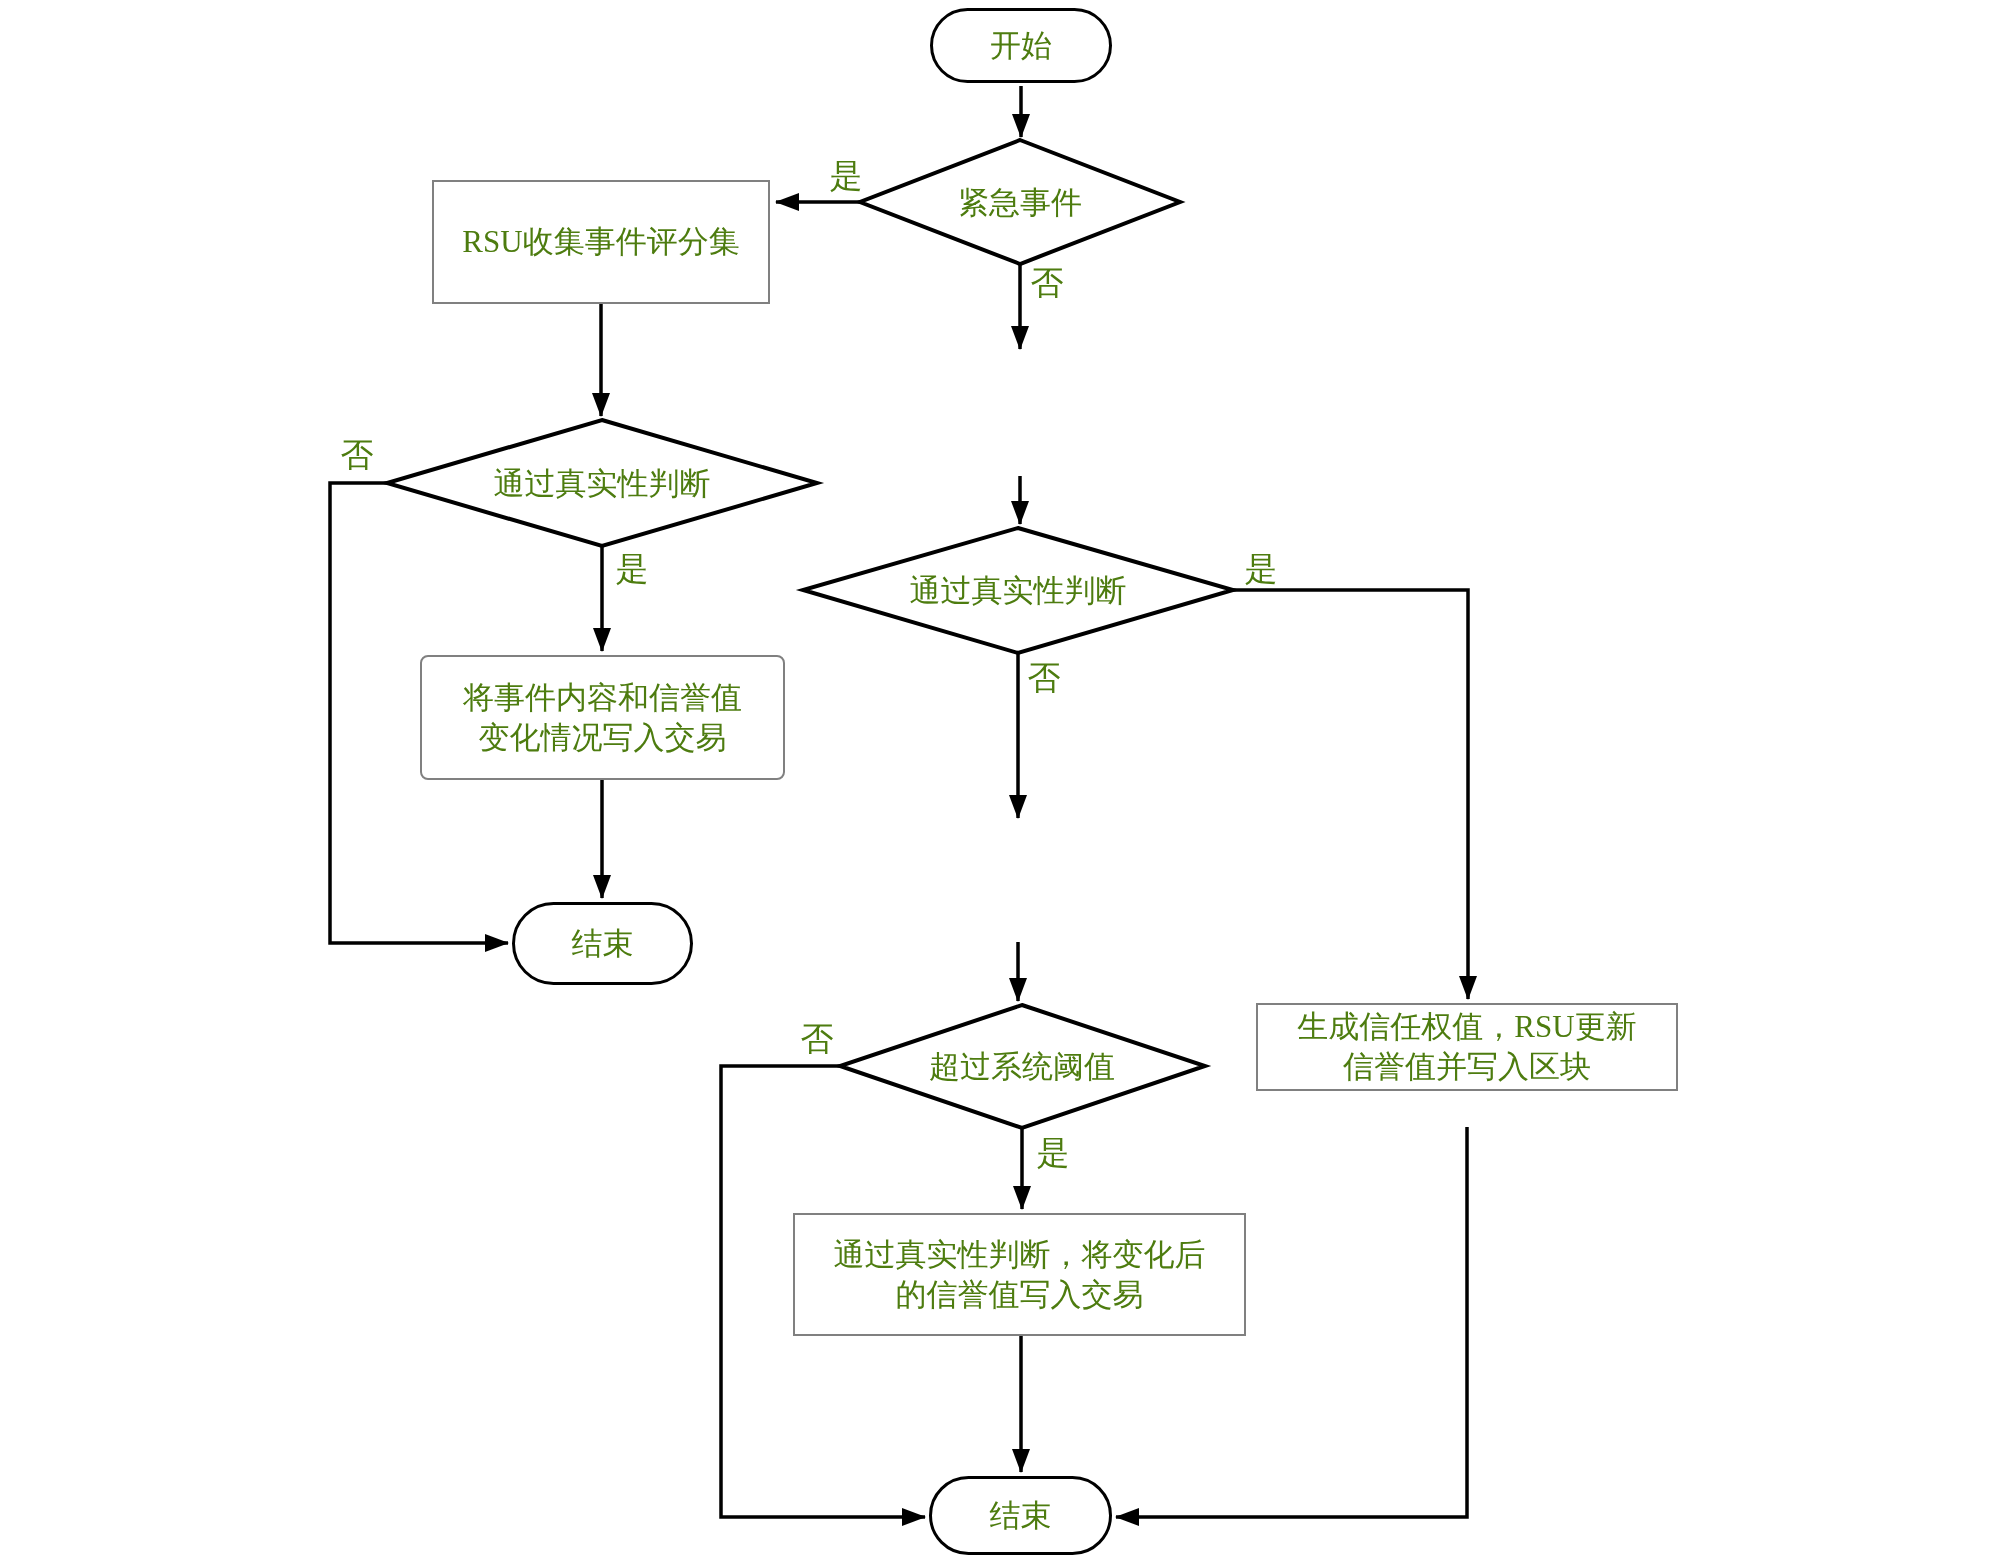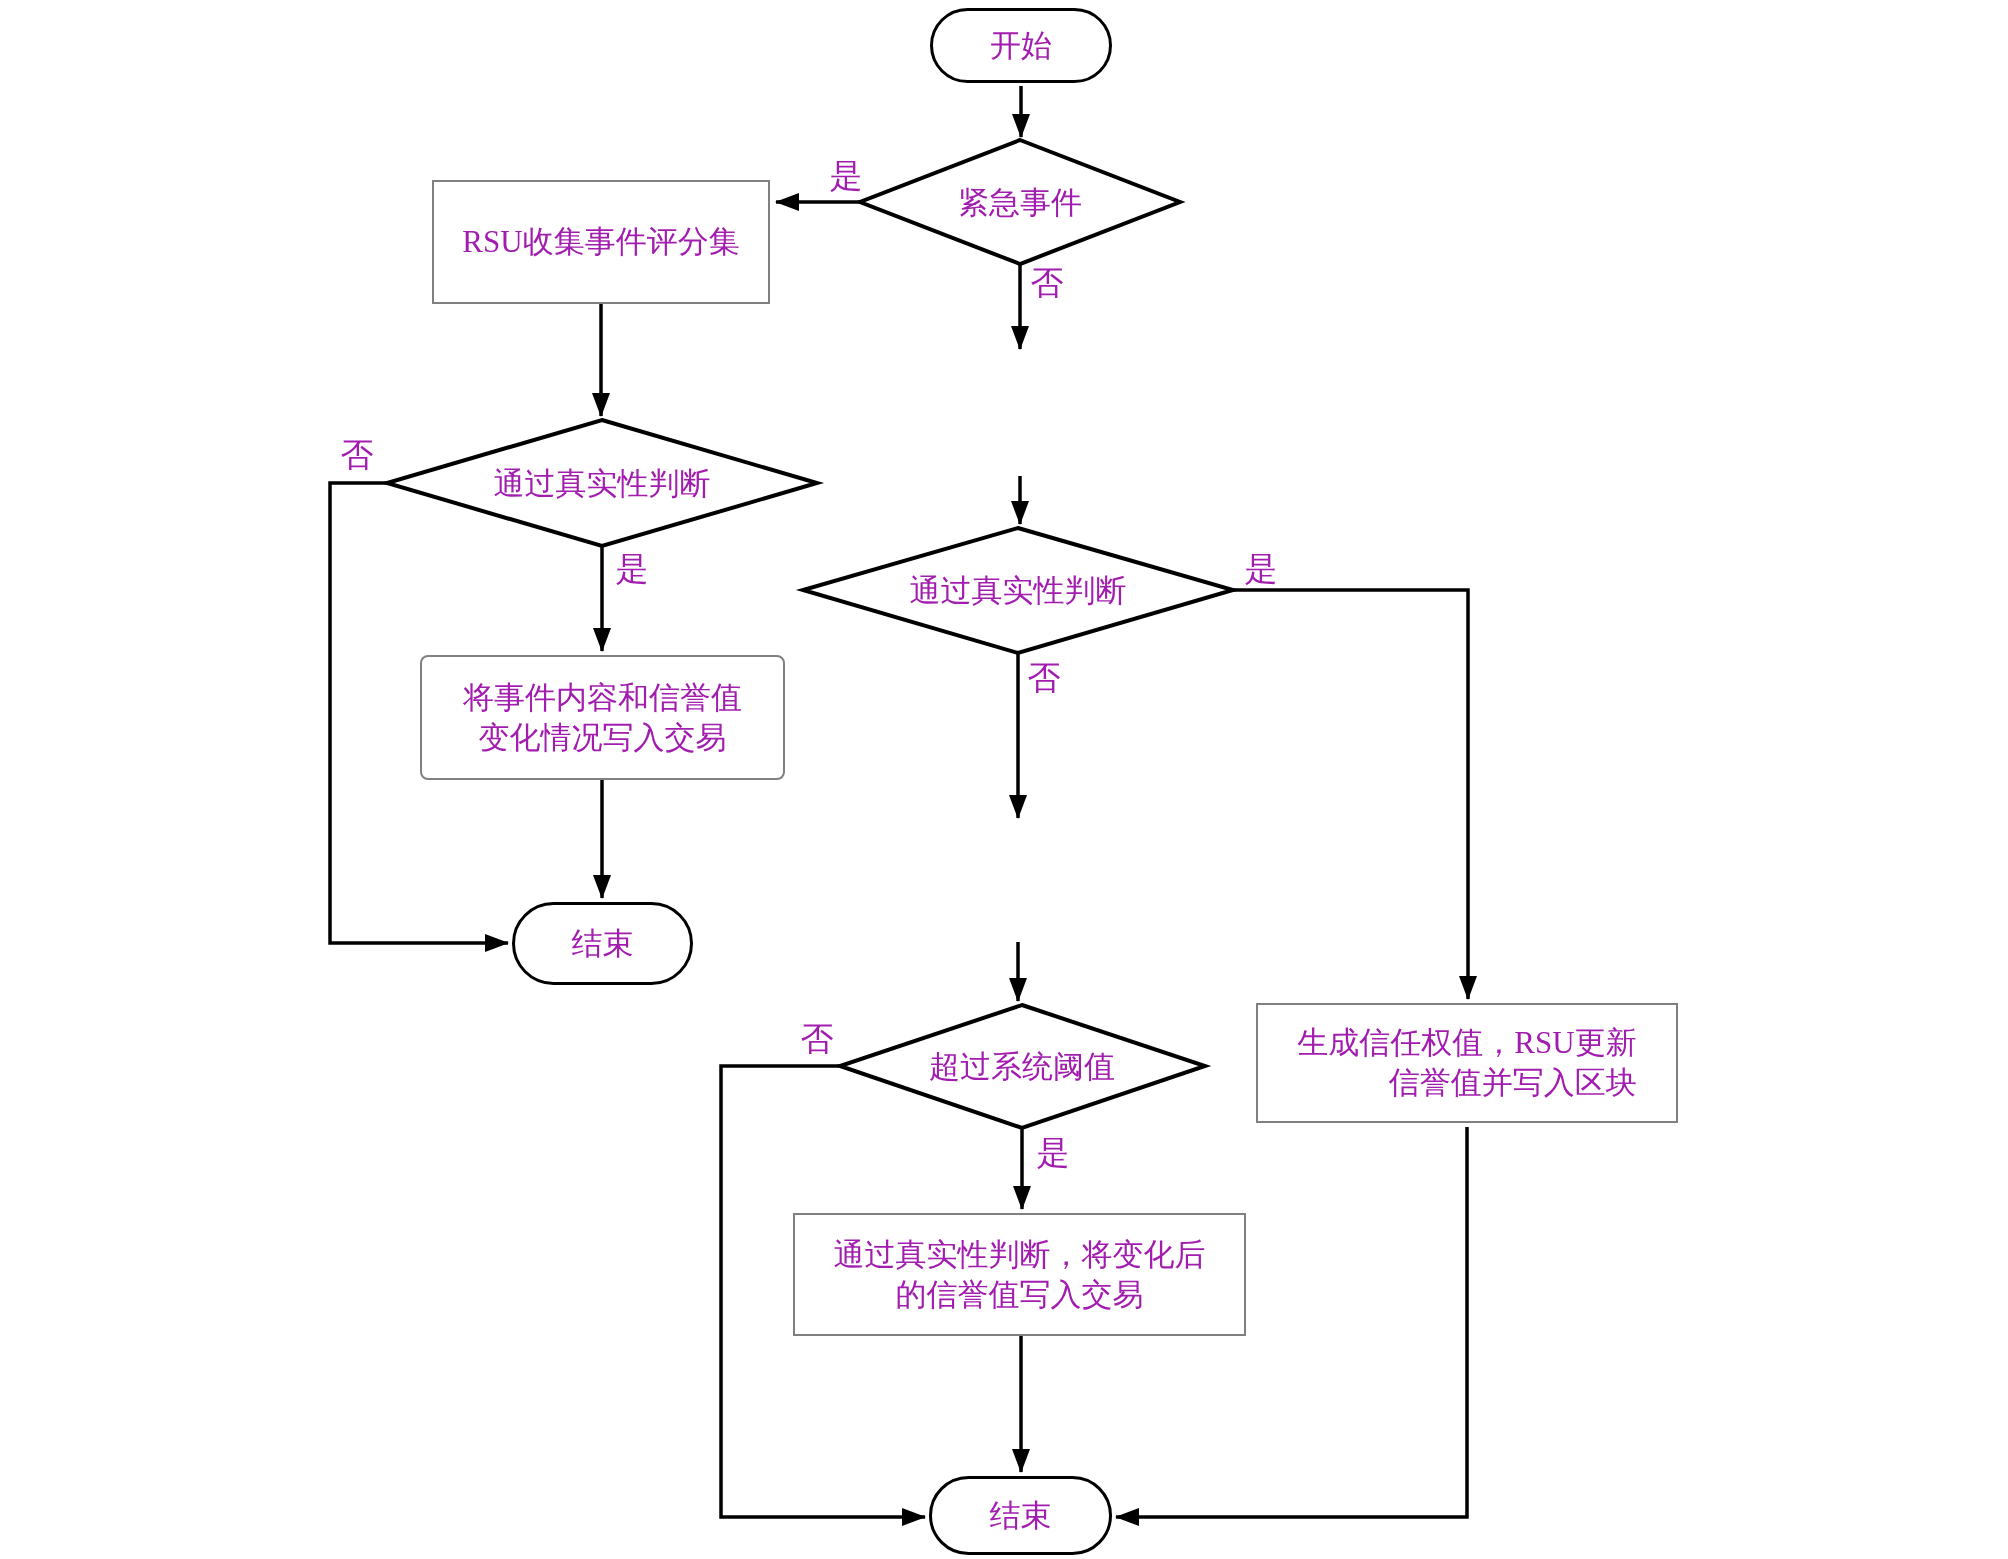--- a/index.html
+++ b/index.html
@@ -1,21 +1,21 @@
 <!DOCTYPE html>
 <html><head>
 <meta charset="utf-8">
 <style>
   html,body{margin:0;padding:0;background:#ffffff;}
   #canvas{
     position:relative;
     width:2008px;height:1559px;
     background:#ffffff;
     font-family:"Liberation Serif","DejaVu Serif",serif;
-    color:#a21caf;
+    color:#4d7c0f;
   }
   #wires{position:absolute;left:0;top:0;width:2008px;height:1559px;}
   .node{
     position:absolute;
     display:flex;align-items:center;justify-content:center;
     text-align:center;
     font-size:31px;line-height:40px;
     white-space:pre-line;
     background:#ffffff;
     box-sizing:border-box;
@@ -84,21 +84,21 @@
   <div class="node proc" style="left:432px;top:138px;width:338px;height:124px;margin-top:42px;">RSU收集事件评分集</div>
 
   <div class="node proc" style="left:420px;top:655px;width:365px;height:125px;border-radius:8px;">将事件内容和信誉值
 变化情况写入交易</div>
 
 
 
   <div class="node proc" style="left:793px;top:1213px;width:453px;height:123px;">通过真实性判断，将变化后
 的信誉值写入交易</div>
 
-  <div class="node proc" style="left:1256px;top:1003px;width:422px;height:120px;text-align:right;">生成信任权值，RSU更新
+  <div class="node proc" style="left:1256px;top:1003px;width:422px;height:88px;">生成信任权值，RSU更新
 信誉值并写入区块</div>
 
   <div class="dtext" style="left:1020px;top:203px;text-align:right;">紧急事件</div>
 
   <div class="dtext" style="left:602px;top:484px;">通过真实性判断</div>
 
   <div class="dtext" style="left:1018px;top:591px;">通过真实性判断</div>
 
   <div class="dtext" style="left:1022px;top:1067px;">超过系统阈值</div>
 

